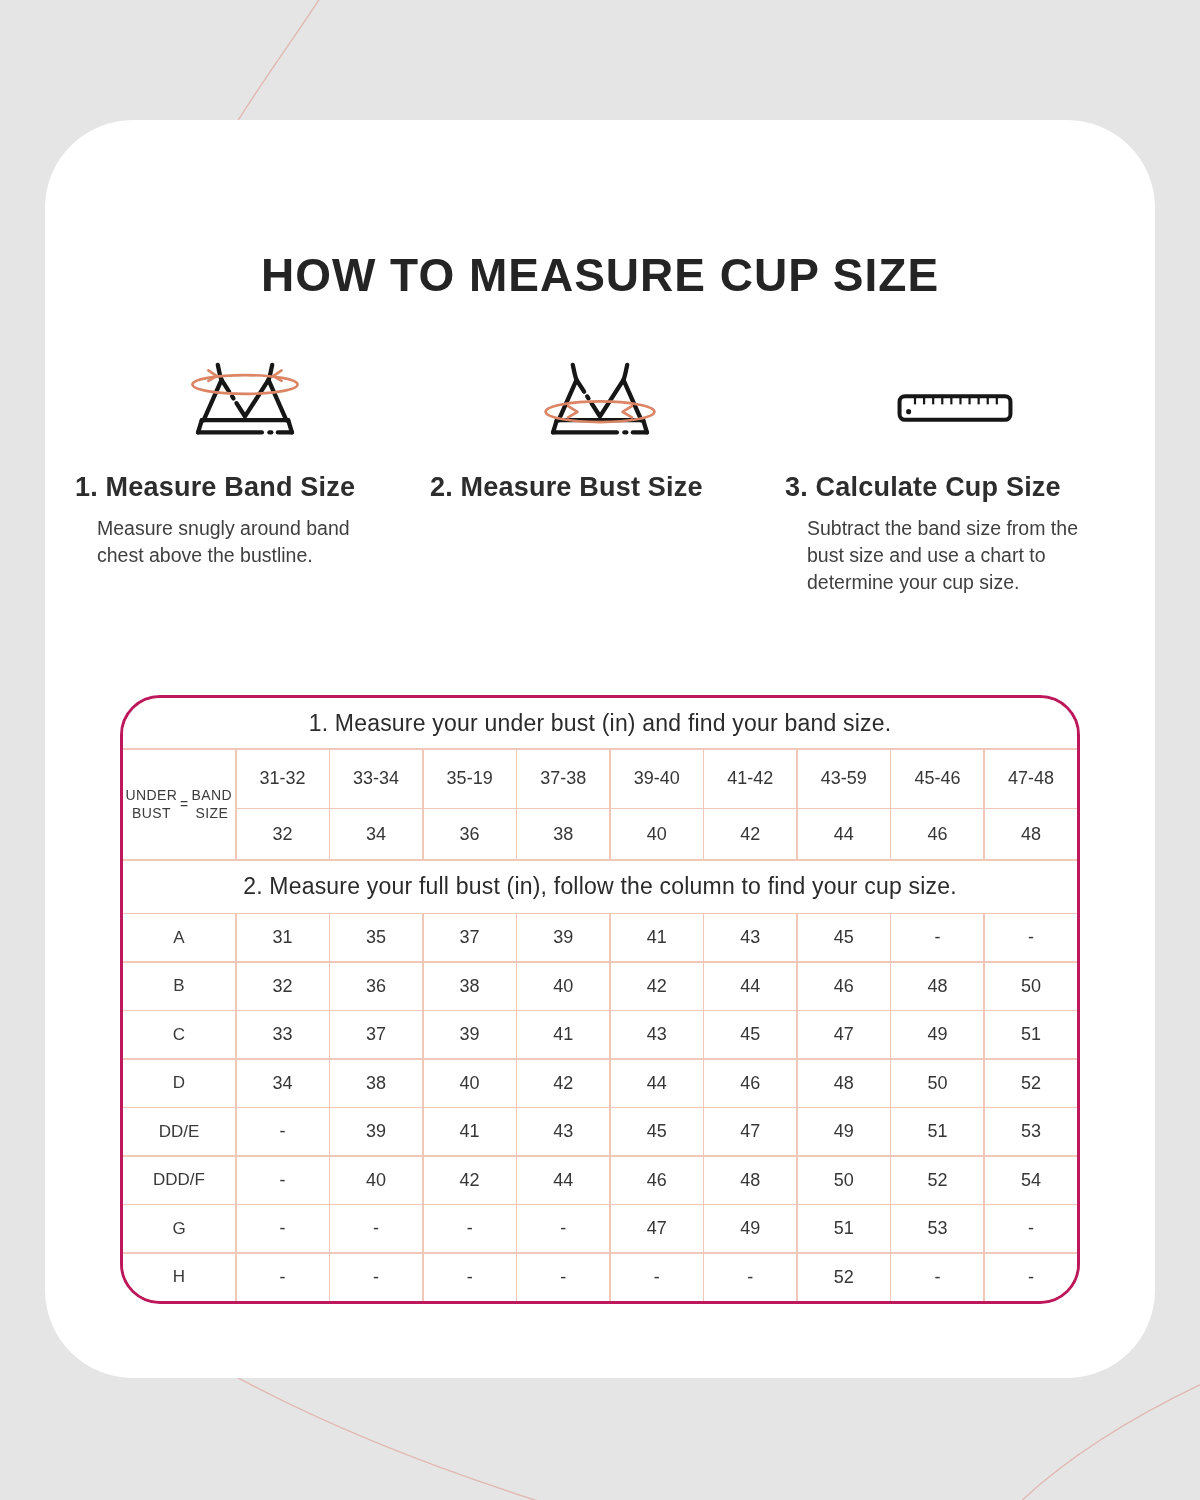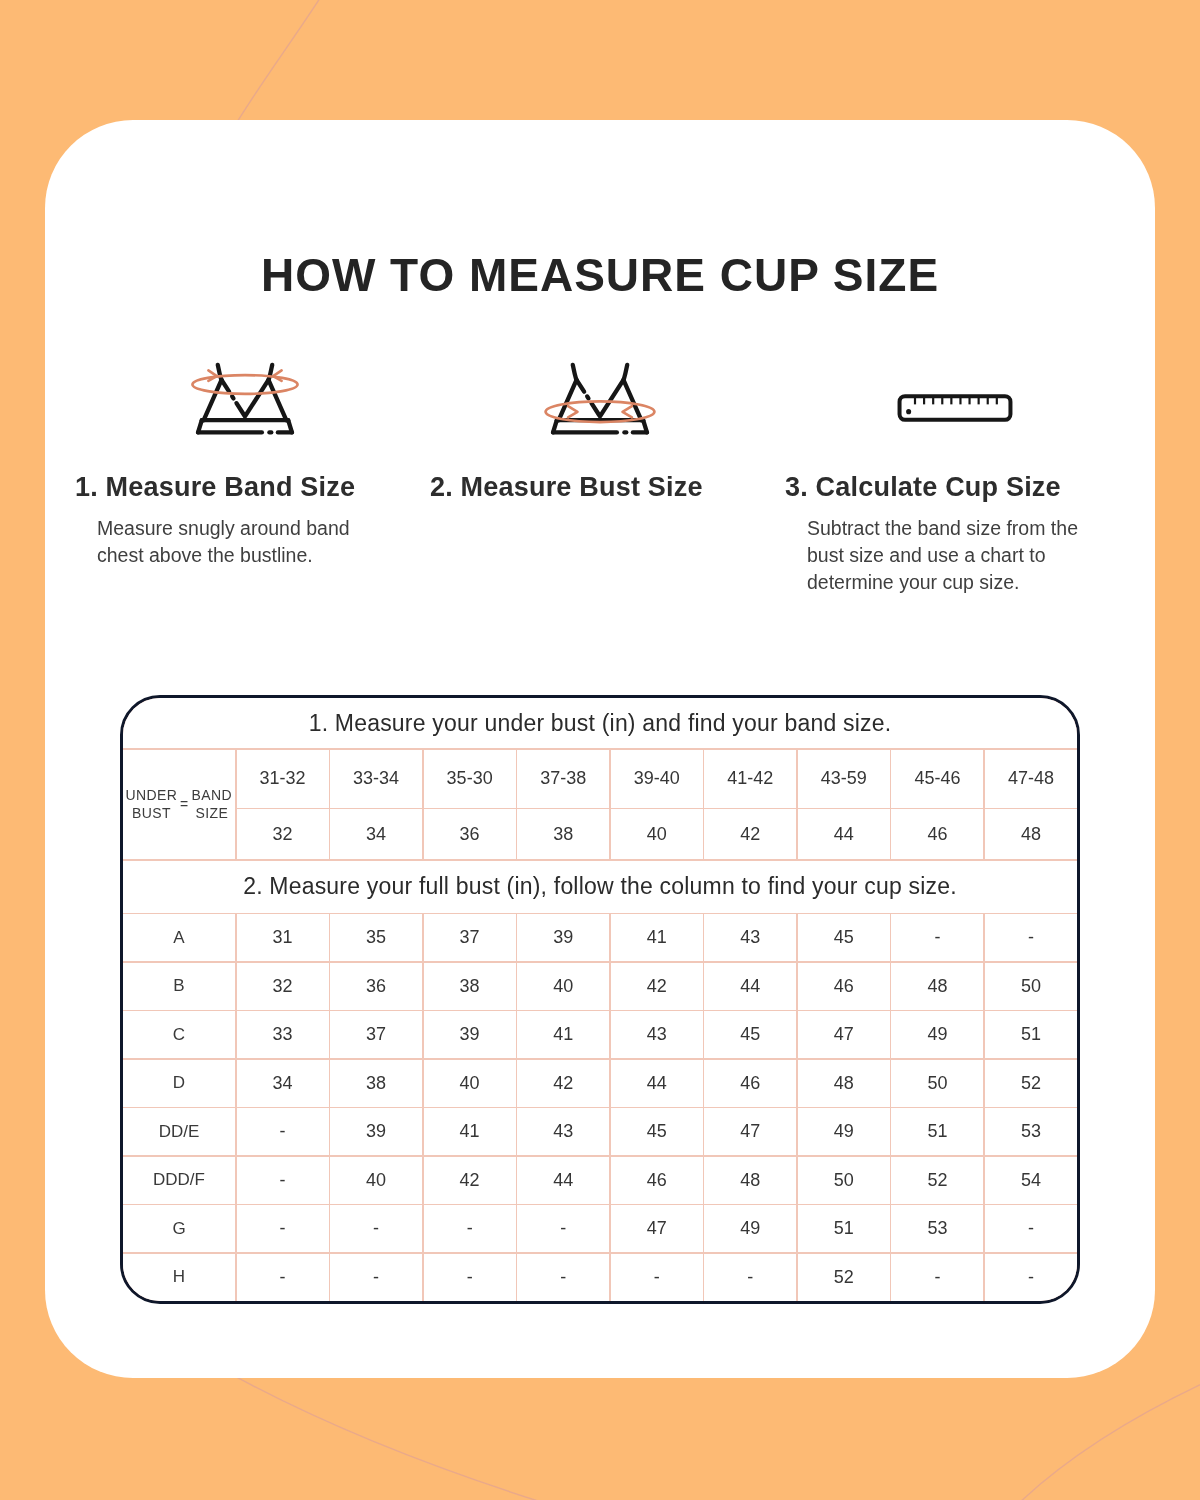--- a/index.html
+++ b/index.html
@@ -1,27 +1,27 @@
 <!DOCTYPE html>
 <html><head>
 <meta charset="utf-8">
 <style>
   html,body{margin:0;padding:0;background:#fad3cb;}
-  .stage{position:relative;width:1200px;height:1500px;overflow:hidden;background:#fdba74;font-family:"Liberation Sans",sans-serif;}
+  .stage{position:relative;width:1200px;height:1500px;overflow:hidden;background:#e5e5e5;font-family:"Liberation Sans",sans-serif;}
   .bg-decor{position:absolute;left:0;top:0;width:1200px;height:1500px;}
   .card{position:absolute;left:45px;top:120px;width:1110px;height:1258px;background:#ffffff;border-radius:88px;}
   .title{position:absolute;top:128px;left:0;right:0;margin:0;text-align:center;
          font-size:46px;font-weight:bold;letter-spacing:1px;color:#242424;}
   .steps{position:absolute;top:238px;left:30px;right:30px;display:flex;justify-content:space-between;}
   .step{flex:0 0 340px;text-align:left;}
   .icon-box{height:100px;display:flex;align-items:center;justify-content:center;margin-bottom:14px;}
   .step h2{margin:0 0 12px 0;font-size:27px;font-weight:600;color:#2d2d2d;letter-spacing:.2px;}
   .step p{margin:0 auto;max-width:296px;font-size:19.5px;line-height:1.38;color:#3f3f3f;}
   .chart{position:absolute;left:75px;top:575px;width:960px;box-sizing:border-box;
-         border:3px solid #0f172a;border-radius:40px;overflow:hidden;background:#f1c7b8;
+         border:3px solid #be185d;border-radius:40px;overflow:hidden;background:#f1c7b8;
          display:grid;grid-template-columns:112px repeat(9,1fr);
          grid-template-rows:50px 58px 50px 52px repeat(8,47px);gap:1.5px;}
   .chart > div{background:#ffffff;display:flex;align-items:center;justify-content:center;}
   .hdr{grid-column:1/-1;font-size:23px;font-weight:500;color:#2b2b2b;letter-spacing:.2px;}
   .label-cell{grid-row:span 2;line-height:1.32;}
   .label-cell span{font-size:14px;color:#3c3c3c;letter-spacing:.4px;text-align:center;max-width:84px;}
   .cell{font-size:18px;color:#363636;}
   .cup{font-size:17px;color:#3a3a3a;}
 </style>
 </head>
@@ -125,21 +125,21 @@
 
     <div class="chart" id="chart-grid">
       <div class="hdr">1. Measure your under bust (in) and find your band size.</div>
       <div class="label-cell">
         <span>UNDER BUST</span>
         <span>=</span>
         <span>BAND SIZE</span>
       </div>
       <div class="cell">31-32</div>
         <div class="cell">33-34</div>
-        <div class="cell">35-30</div>
+        <div class="cell">35-19</div>
         <div class="cell">37-38</div>
         <div class="cell">39-40</div>
         <div class="cell">41-42</div>
         <div class="cell">43-59</div>
         <div class="cell">45-46</div>
         <div class="cell">47-48</div>
         <div class="cell">32</div>
         <div class="cell">34</div>
         <div class="cell">36</div>
         <div class="cell">38</div>

